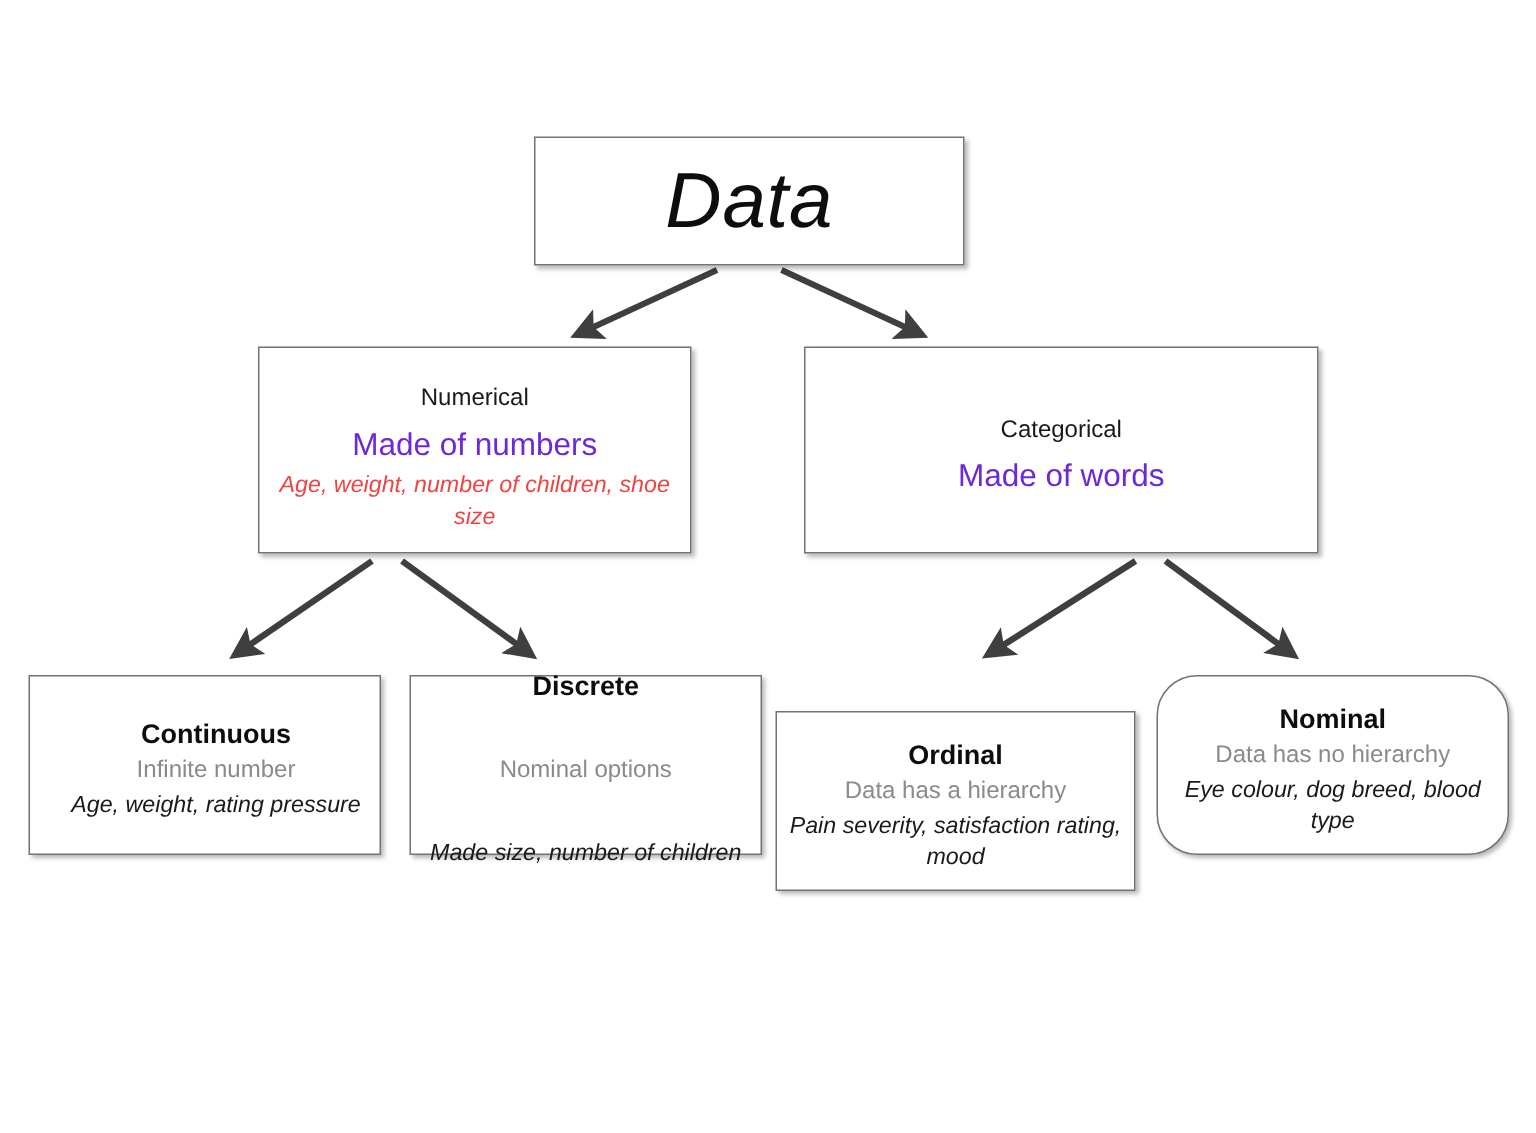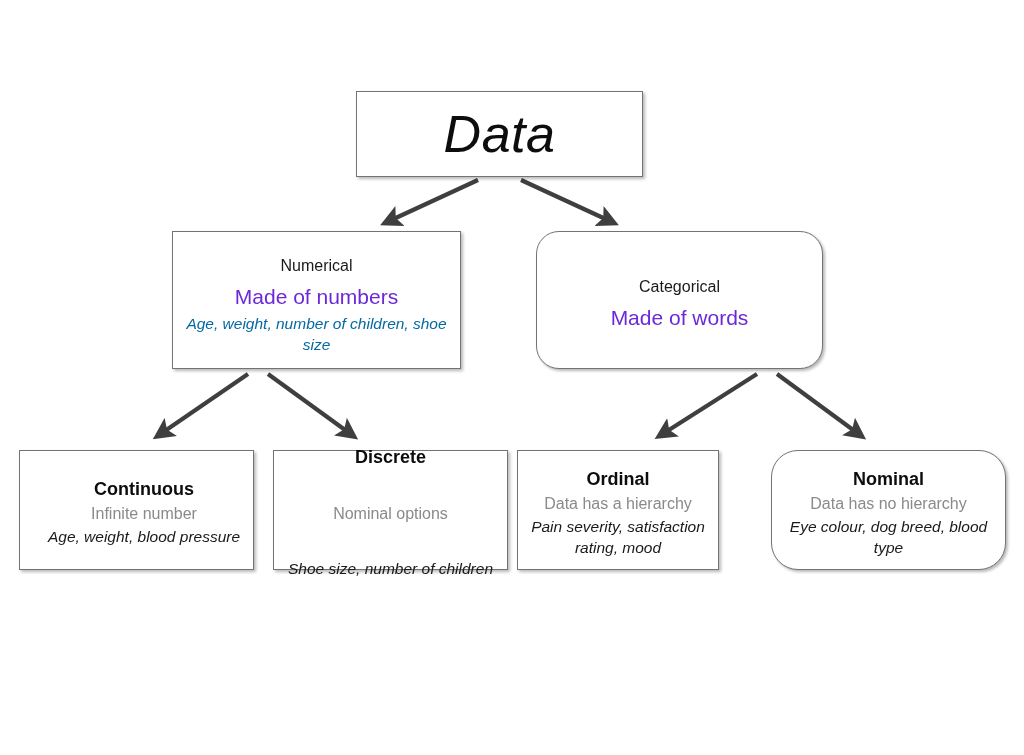--- a/index.html
+++ b/index.html
@@ -56,49 +56,49 @@
     color: #0d0d0d;
     letter-spacing: 0.5px;
   }
   
   .node-l2 {
     top: 231px;
     height: 138px;
     padding-top: 6px;
   }
   #node-numerical { left: 172px; width: 289px; }
-  #node-categorical { left: 536px; width: 287px; border-radius: 23px; }
+  #node-categorical { left: 536px; width: 343px; }
 
   .l2-title {
     font-size: 16px;
     line-height: 31px;
     color: #1a1a1a;
     margin-bottom: 2px;
   }
   .l2-sub {
     font-size: 21px;
     line-height: 27px;
     color: #6d28d9;
     margin-bottom: 3px;
   }
   .l2-examples {
     font-style: italic;
     font-size: 15.5px;
     line-height: 21px;
-    color: #0369a1;
+    color: #ef4444;
   }
   
   .node-l3 {
     top: 450px;
     height: 120px;
     padding-top: 6px;
   }
   #node-continuous { left: 19px;  width: 235px; padding-left: 23px; }
   #node-discrete   { left: 273px; width: 235px; gap: 32px; }
-  #node-ordinal    { left: 517px; width: 202px; }
+  #node-ordinal    { left: 517px; width: 240px; margin-top: 24px; }
   #node-nominal    { left: 771px; width: 235px; border-radius: 27px; }
 
   .l3-title {
     font-weight: bold;
     font-size: 18px;
     line-height: 25px;
     color: #0d0d0d;
     margin-bottom: 1px;
   }
   .l3-sub {
@@ -152,27 +152,27 @@
   </div>
 
   <div class="node node-l2" id="node-categorical">
     <div class="l2-title">Categorical</div>
     <div class="l2-sub">Made of words</div>
   </div>
 
   <div class="node node-l3" id="node-continuous">
     <div class="l3-title">Continuous</div>
     <div class="l3-sub">Infinite number</div>
-    <div class="l3-examples">Age, weight, blood pressure</div>
+    <div class="l3-examples">Age, weight, rating pressure</div>
   </div>
 
   <div class="node node-l3" id="node-discrete">
     <div class="l3-title">Discrete</div>
     <div class="l3-sub">Nominal options</div>
-    <div class="l3-examples">Shoe size, number of children</div>
+    <div class="l3-examples">Made size, number of children</div>
   </div>
 
   <div class="node node-l3" id="node-ordinal">
     <div class="l3-title">Ordinal</div>
     <div class="l3-sub">Data has a hierarchy</div>
     <div class="l3-examples">Pain severity, satisfaction rating, mood</div>
   </div>
 
   <div class="node node-l3" id="node-nominal">
     <div class="l3-title">Nominal</div>

